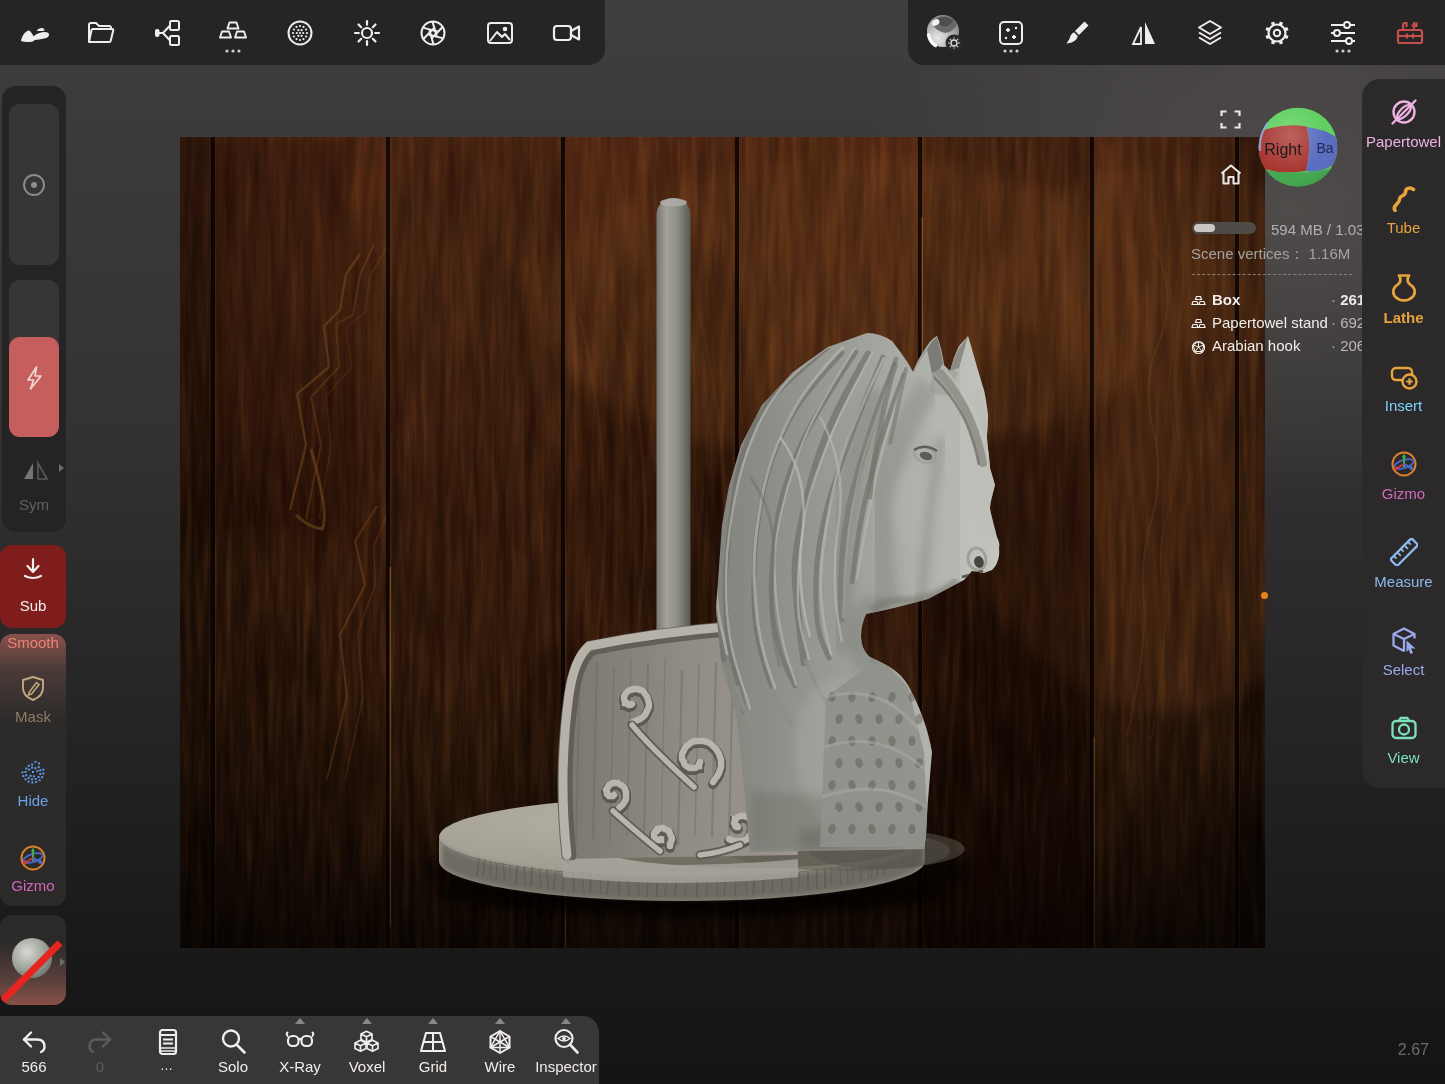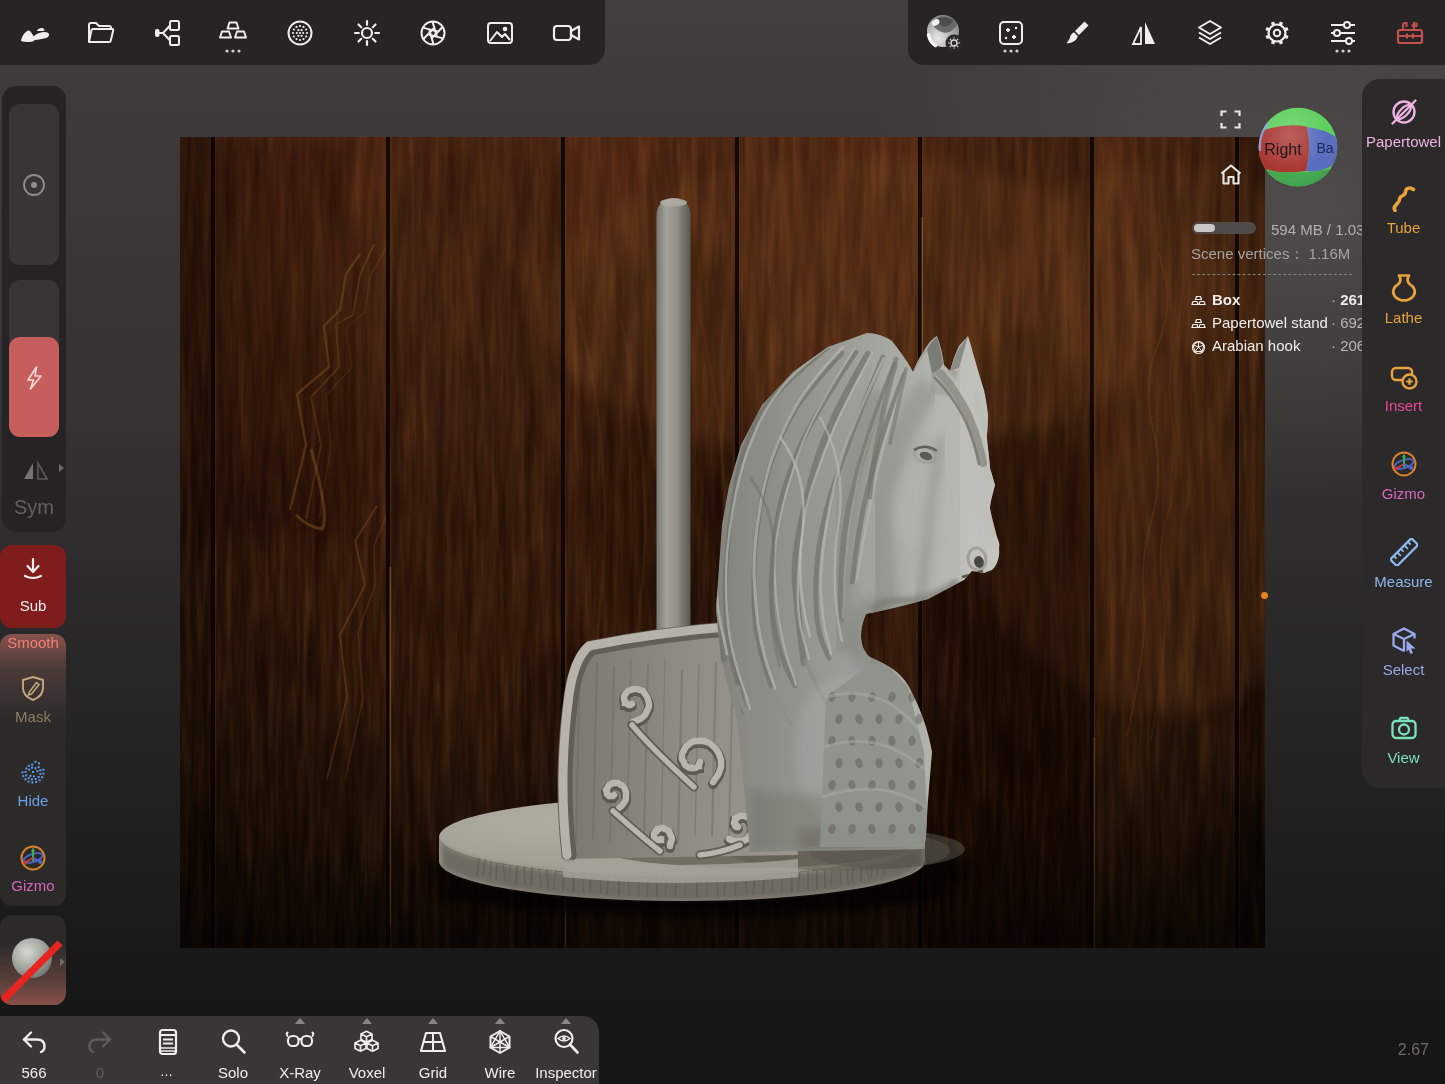--- a/index.html
+++ b/index.html
@@ -16,21 +16,21 @@
   .tb-right { left:908px; top:0; width:537px; height:65px; border-radius:0 0 0 16px; }
   .ticon { position:absolute; top:0; width:40px; height:65px; display:flex; align-items:center; justify-content:center; }
   .rpanel {
     position:absolute; left:1362px; top:79px; width:83px; height:709px;
     background:#2b292a; border-radius:18px 0 0 18px;
   }
   .ritem { position:absolute; left:0; width:83px; text-align:center; }
   .ritem .lbl { display:block; font-size:15px; margin-top:7px; }
   .bbar { position:absolute; left:0; top:1016px; width:599px; height:68px; background:#393736; border-radius:0 16px 0 0; }
   .bitem { position:absolute; top:0; width:56px; height:68px; text-align:center; color:#e8e6e5; }
-  .bitem .blbl { display:block; font-size:15px; margin-top:7px; }
+  .bitem .blbl { display:block; font-size:15px; margin-top:1px; }
   .caret { position:absolute; top:-12px; left:50%; margin-left:-5px; width:0; height:0;
            border-left:5px solid transparent; border-right:5px solid transparent; border-bottom:6px solid #8a8886; }
   .lgroup { position:absolute; background:#262324; }
   .stats { position:absolute; color:#b2b0ae; font-size:15px; }
   svg { display:block; }
 </style>
 </head>
 <body>
   <div class="bg"></div>
 
@@ -636,21 +636,21 @@
           </div>
         </div>
       </div>
       <div style="position:absolute;left:19px;top:370px;">
         <svg width="28" height="28" viewBox="0 0 28 28" style="">
           <path d="M12,7 L12,23 L3,23 Z" fill="#777573"></path>
           <path d="M17,7 L17,23 L26,23 Z" stroke="#5c5a58" stroke-width="1.6" fill="none"></path>
         </svg>
       </div>
       <div style="position:absolute;left:57px;top:378px;width:0;height:0;border-top:4px solid transparent;border-bottom:4px solid transparent;border-left:5px solid #6e6c6a;"></div>
-      <div style="position:absolute;left:0;top:410px;width:64px;text-align:center;color:#636160;font-size:20px;">Sym</div>
+      <div style="position:absolute;left:0;top:410px;width:64px;text-align:center;color:#636160;font-size:15px;">Sym</div>
     </div>
     <div class="lgroup" style="left:0;top:545px;width:66px;height:83px;border-radius:12px;background:#7f1d1d;">
       <div style="position:absolute;left:19px;top:10px;">
         <svg width="28" height="28" viewBox="0 0 28 28" style="">
           <path d="M14,4 L14,16 M8.5,11 L14,17 L19.5,11" stroke="#f0eeec" stroke-width="2.2" fill="none" stroke-linecap="round" stroke-linejoin="round"></path>
           <path d="M6,21 Q14,25 22,21" stroke="#f0eeec" stroke-width="2.2" fill="none" stroke-linecap="round"></path>
         </svg>
       </div>
       <div style="position:absolute;left:0;top:52px;width:66px;text-align:center;color:#f0eeec;font-size:15px;">Sub</div>
     </div>
@@ -747,37 +747,37 @@
       <span class="lbl" style="color:#eeb2e2;">Papertowel</span>
     </div>
     <div class="ritem" style="top:105px;">
       <div style="display:flex;justify-content:center;">
         <svg width="28" height="28" viewBox="0 0 28 28" style="">
           <path d="M5,26.5 C1.5,21.5 9.5,20 9.5,15.5 C9.5,11 15.5,12.5 15.5,8 C15.5,4.5 19.5,2.5 23.5,5.5" stroke="#e8a33d" stroke-width="3.6" fill="none" stroke-linecap="round"></path>
         </svg>
       </div>
       <span class="lbl" style="color:#e8a33d;">Tube</span>
     </div>
-    <div class="ritem" style="top:195px;">
+    <div class="ritem" style="top:195px;font-weight:bold;">
       <div style="display:flex;justify-content:center;">
         <svg width="28" height="28" viewBox="0 0 28 28" style="">
           <path d="M9,1.5 L19,1.5 C17,4.8 17,7.5 19.4,9.8 C24.5,12.8 26.2,17.8 23.5,21.8 C18.5,28 9.5,28 4.5,21.8 C1.8,17.8 3.5,12.8 8.6,9.8 C11,7.5 11,4.8 9,1.5 Z" stroke="#e8a33d" stroke-width="2.7" fill="none" stroke-linejoin="round"></path>
         </svg>
       </div>
       <span class="lbl" style="color:#e8a33d;">Lathe</span>
     </div>
     <div class="ritem" style="top:283px;">
       <div style="display:flex;justify-content:center;">
         <svg width="28" height="28" viewBox="0 0 28 28" style="">
           <rect x="2" y="6" width="20" height="12" rx="4" stroke="#e8a33d" stroke-width="2.4" fill="none"></rect>
           <circle cx="19.5" cy="19.5" r="7" fill="#2b292a" stroke="#e8a33d" stroke-width="2.4"></circle>
           <path d="M19.5,16.2 L19.5,22.8 M16.2,19.5 L22.8,19.5" stroke="#e8a33d" stroke-width="2.2"></path>
         </svg>
       </div>
-      <span class="lbl" style="color:#ec4899;">Insert</span>
+      <span class="lbl" style="color:#7dd3fc;">Insert</span>
     </div>
     <div class="ritem" style="top:371px;">
       <div style="display:flex;justify-content:center;">
         <svg width="28" height="28" viewBox="0 0 28 28" style="">
           <circle cx="14" cy="14" r="11.5" stroke="#d9822b" stroke-width="2" fill="none"></circle>
           <ellipse cx="14" cy="14" rx="10" ry="4" stroke="#4a68c8" stroke-width="1.8" fill="none" transform="rotate(-18 14 14)"></ellipse>
           <line x1="14" y1="17" x2="14" y2="5.5" stroke="#3fae4a" stroke-width="2"></line>
           <path d="M14,3.5 L11.8,7.5 L16.2,7.5 Z" fill="#3fae4a"></path>
           <line x1="14" y1="14" x2="7" y2="18" stroke="#c83c3c" stroke-width="2"></line>
           <circle cx="6" cy="18.6" r="2" fill="#c83c3c"></circle>

